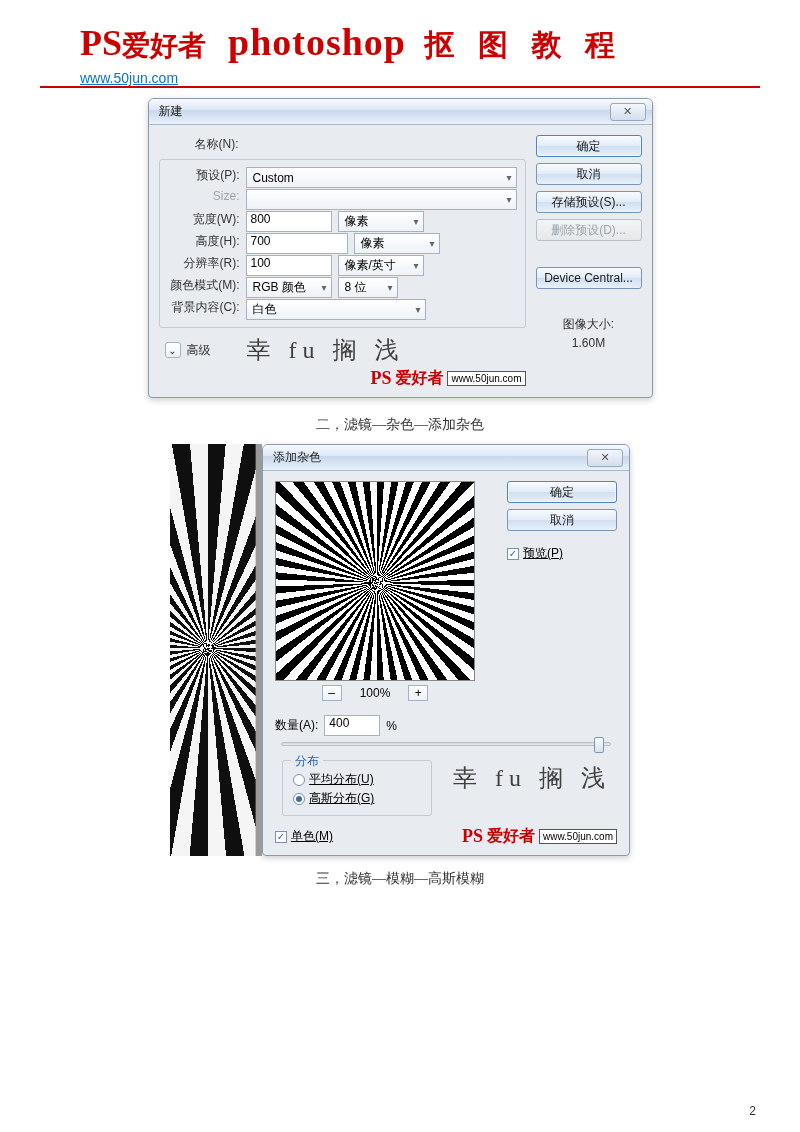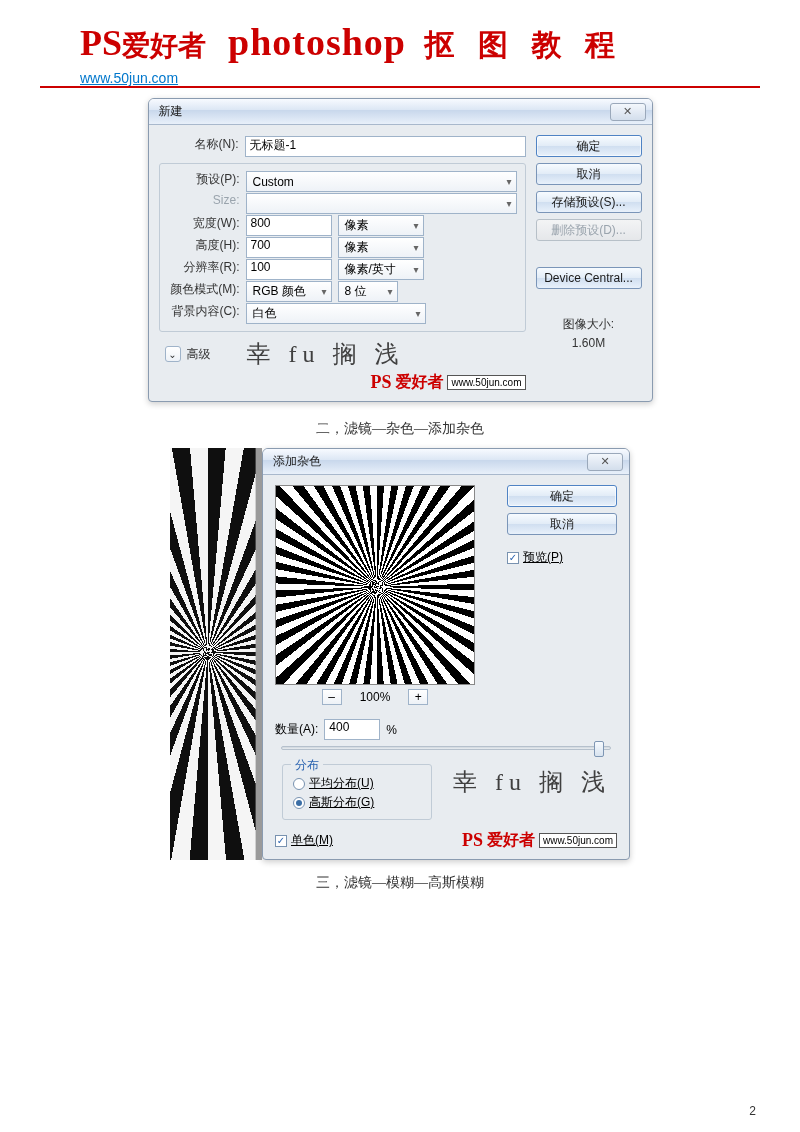--- a/index.html
+++ b/index.html
@@ -167,21 +167,20 @@
 
 <div class="winframe dlg-new">
   <div class="titlebar">
     <span>新建</span>
     <div class="close-btn">✕</div>
   </div>
   <div class="body">
     <div class="col-fields">
       <div class="field-row">
         <div class="field-label">名称(N):</div>
-        <div class="txt-in" style="flex:1">无标题-1</div>
       </div>
       <div class="preset-wrap">
         <div class="field-row">
           <div class="field-label">预设(P):</div>
           <div class="sel" style="flex:1">
             <span>Custom</span>
                 <span class="caret">▾</span>
           </div>
         </div>
         <div class="field-row">
@@ -194,21 +193,21 @@
         <div class="field-row">
           <div class="field-label">宽度(W):</div>
           <div class="txt-in" style="width:86px">800</div>
           <div class="sel" style="width:86px;margin-left:6px">
             <span>像素</span>
                 <span class="caret">▾</span>
           </div>
         </div>
         <div class="field-row">
           <div class="field-label">高度(H):</div>
-          <div class="txt-in" style="width:86px">700</div>
+          <div class="txt-in" style="width:102px">700</div>
           <div class="sel" style="width:86px;margin-left:6px">
             <span>像素</span>
                 <span class="caret">▾</span>
           </div>
         </div>
         <div class="field-row">
           <div class="field-label">分辨率(R):</div>
           <div class="txt-in" style="width:86px">100</div>
           <div class="sel" style="width:86px;margin-left:6px">
             <span>像素/英寸</span>

